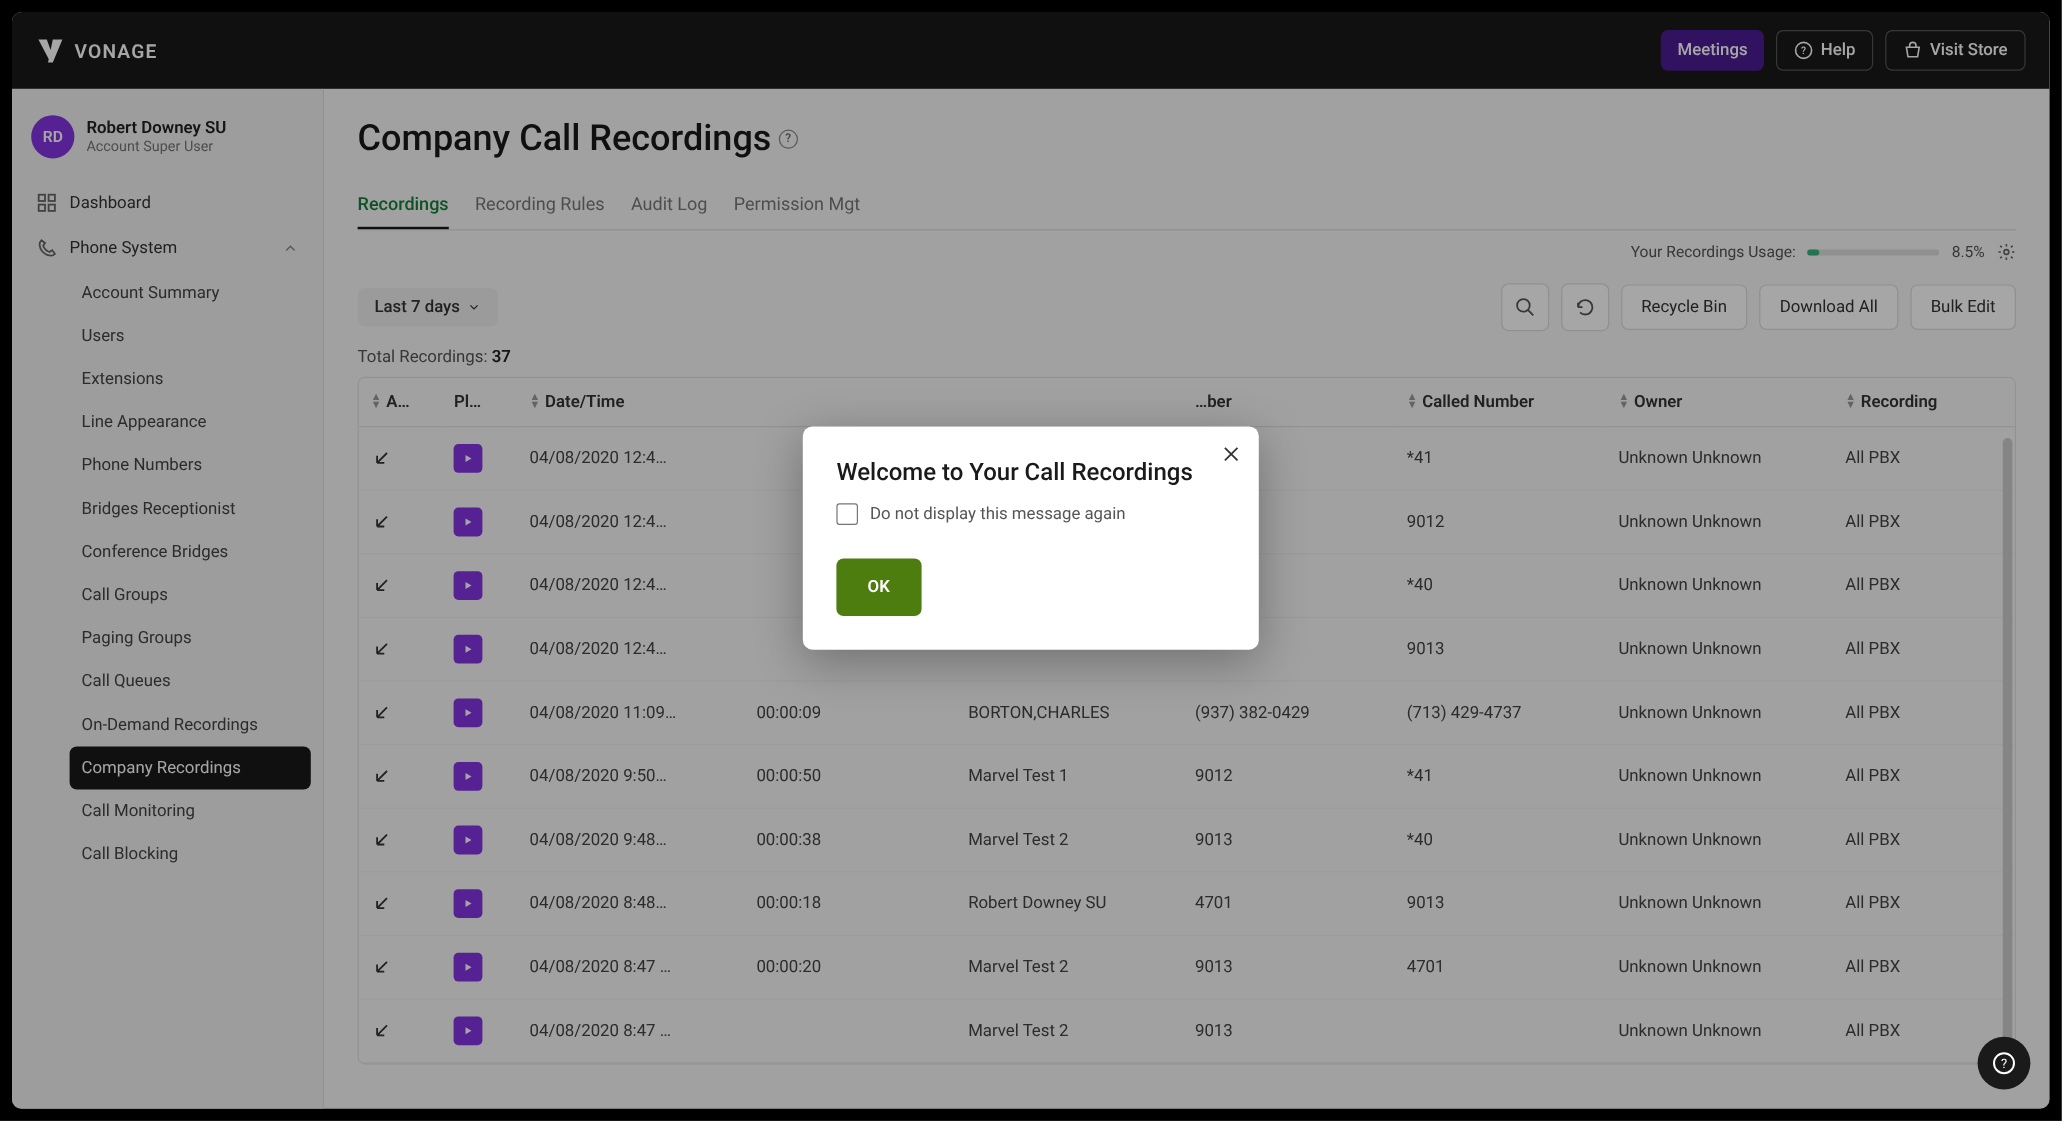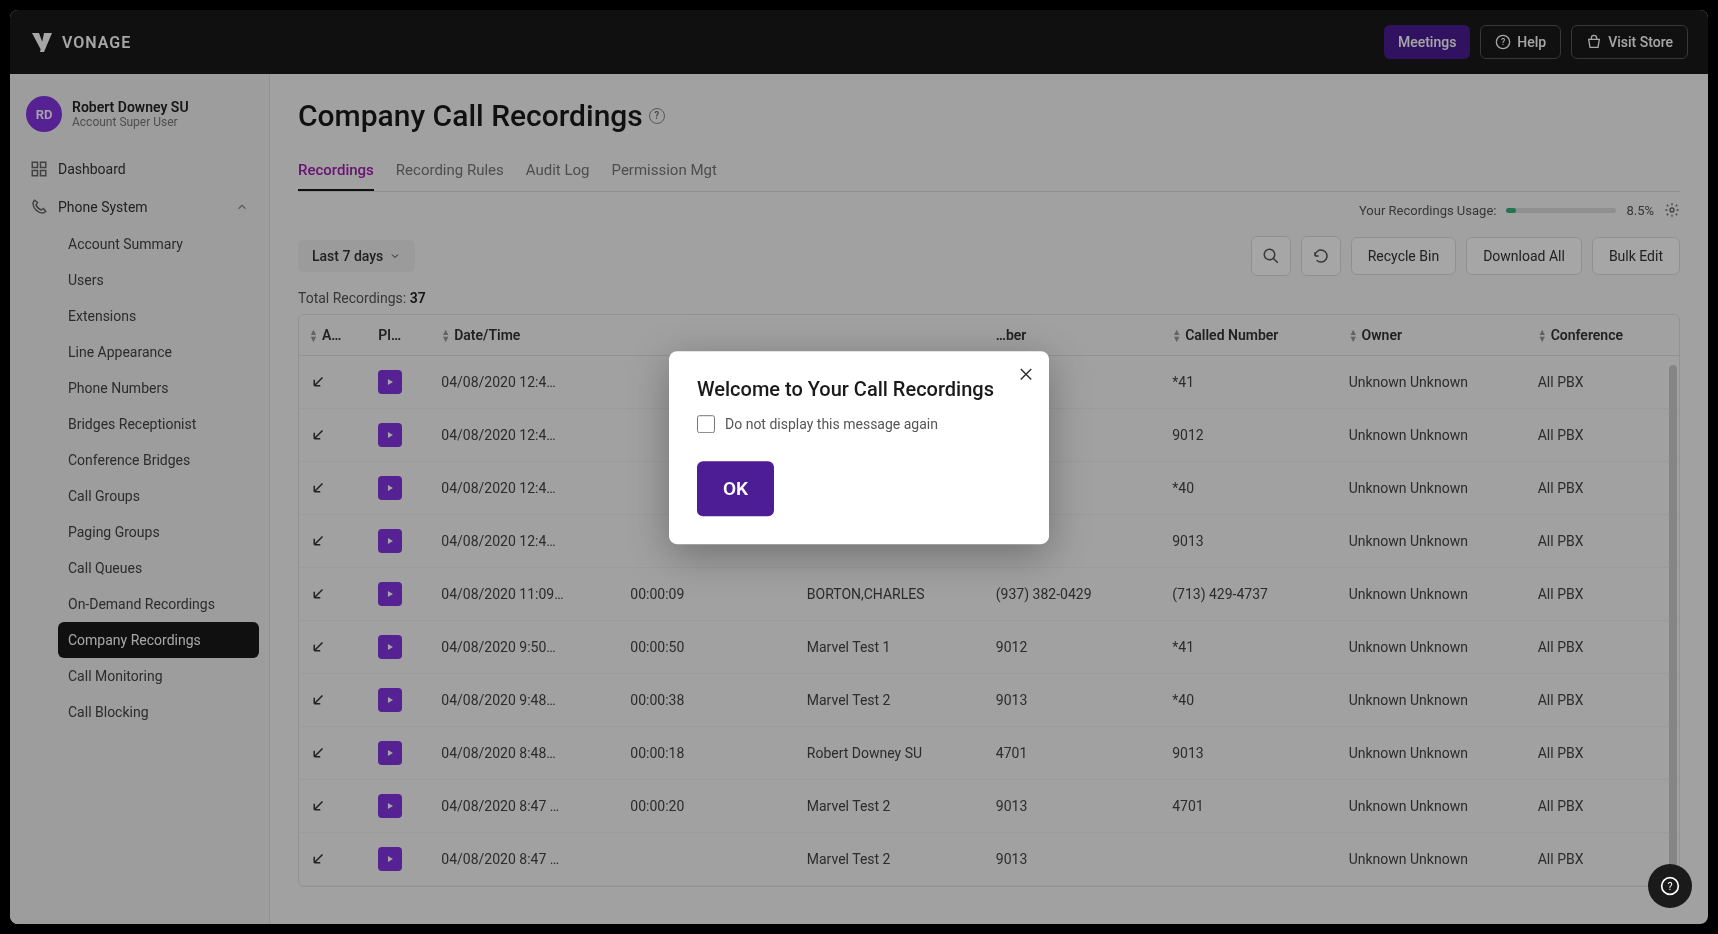--- a/index.html
+++ b/index.html
@@ -24,21 +24,21 @@
 .nav-item .icon { width: 18px; height: 18px; display: inline-flex; align-items: center; justify-content: center; color: #666; }
 .nav-item .chev { margin-left: auto; color: #888; }
 .nav-sub { padding-left: 38px; }
 .nav-sub .nav-item { padding: 10px 10px; font-size: 14px; color: #444; }
 .nav-sub .nav-item.active { background: #1a1a1a; color: #fff; border-radius: 6px; }
 .content { flex: 1; overflow-y: auto; padding: 24px 28px; position: relative; }
 .page-title { font-size: 30px; font-weight: 500; color: #1a1a1a; display: flex; align-items: center; gap: 6px; margin-bottom: 18px; }
 .help-circle { width: 16px; height: 16px; border: 1px solid #888; border-radius: 50%; display: inline-flex; align-items: center; justify-content: center; font-size: 10px; color: #666; }
 .tabs { display: flex; gap: 22px; border-bottom: 1px solid #ddd; margin-bottom: 8px; }
 .tab { padding: 10px 0; font-size: 15px; color: #777; cursor: pointer; border-bottom: 2px solid transparent; }
-.tab.active { color: #a21caf; font-weight: 500; border-bottom-color: #1a1a1a; }
+.tab.active { color: #15803d; font-weight: 500; border-bottom-color: #1a1a1a; }
 .usage-bar-row { display: flex; justify-content: flex-end; align-items: center; gap: 10px; font-size: 13px; color: #555; margin: 10px 0 18px; }
 .usage-track { width: 110px; height: 5px; background: #ddd; border-radius: 3px; position: relative; }
 .usage-fill { position: absolute; left: 0; top: 0; height: 100%; background: #36b37e; border-radius: 3px; }
 .gear { width: 16px; height: 16px; color: #666; }
 .toolbar { display: flex; align-items: center; margin-bottom: 14px; gap: 10px; }
 .btn-light { background: #eee; color: #333; }
 .toolbar-spacer { flex: 1; }
 .icon-btn { width: 40px; height: 40px; border: 1px solid #ddd; border-radius: 6px; background: #fff; display: inline-flex; align-items: center; justify-content: center; cursor: pointer; color: #555; }
 .btn-box { padding: 10px 16px; border: 1px solid #ddd; border-radius: 6px; background: #fff; font-size: 14px; color: #333; cursor: pointer; }
 .total-label { font-size: 14px; color: #555; margin-bottom: 8px; }
@@ -60,21 +60,21 @@
 .col-rec { width: 120px; }
 .table-scroll { position: absolute; right: 2px; top: 50px; bottom: 10px; width: 8px; background: #ccc; border-radius: 4px; }
 .dim-overlay { position: absolute; inset: 0; background: rgba(0,0,0,0.35); z-index: 50; }
 .modal { position: absolute; top: 50%; left: 50%; transform: translate(-50%, -60%); width: 380px; background: #fff; border-radius: 8px; padding: 26px 28px 28px; z-index: 60; box-shadow: 0 10px 40px rgba(0,0,0,0.3); }
 .modal-close { position: absolute; top: 14px; right: 14px; font-size: 20px; color: #333; cursor: pointer; background: none; border: none; }
 .modal-title { font-size: 20px; font-weight: 500; color: #1a1a1a; margin-bottom: 14px; }
 .modal-body { font-size: 14px; color: #444; line-height: 1.5; margin-bottom: 18px; }
 .modal-body .link { color: #8434e1; }
 .check-row { display: flex; align-items: center; gap: 10px; font-size: 14px; color: #555; margin-bottom: 28px; }
 .check-row input { width: 18px; height: 18px; }
-.btn-ok { background: #4c1d95; color: #fff; padding: 16px 26px; border-radius: 6px; font-size: 19px; font-weight: 600; border: none; cursor: pointer; }
+.btn-ok { background: #4d7c0f; color: #fff; padding: 16px 26px; border-radius: 6px; font-size: 14px; font-weight: 600; border: none; cursor: pointer; }
 .fab { position: absolute; bottom: 26px; right: 26px; width: 44px; height: 44px; border-radius: 50%; background: #1a1a1a; color: #fff; display: flex; align-items: center; justify-content: center; z-index: 70; cursor: pointer; }
 svg { display: block; }
 </style>
 </head>
 <body>
 
 <div class="app-frame">
   <div class="topbar">
     <div class="logo">
       <svg class="logo-mark" viewBox="0 0 24 24">
@@ -243,21 +243,21 @@
           <thead>
             <tr>
               <th class="col-arrow"><span class="sort">▲<br>▼</span><span>A…</span></th>
               <th class="col-play"><span>Pl…</span></th>
               <th class="col-datetime"><span class="sort">▲<br>▼</span><span>Date/Time</span></th>
               <th class="col-duration"></th>
               <th class="col-name"></th>
               <th class="col-caller"><span>…ber</span></th>
               <th class="col-called"><span class="sort">▲<br>▼</span><span>Called Number</span></th>
               <th class="col-owner"><span class="sort">▲<br>▼</span><span>Owner</span></th>
-              <th class="col-rec"><span class="sort">▲<br>▼</span><span>Conference</span></th>
+              <th class="col-rec"><span class="sort">▲<br>▼</span><span>Recording</span></th>
             </tr>
           </thead>
           <tbody id="table-body">
               <tr>
                 <td class="col-arrow"><span><svg width="18" height="18" viewBox="0 0 24 24">
                       <path d="M18 6 L7 17 M7 17 L7 9 M7 17 L15 17" fill="none" stroke="#333" stroke-width="2"></path>
                     </svg></span></td>
                 <td class="col-play"><span class="play-cell">
                     <svg width="10" height="10" viewBox="0 0 24 24">
                       <path d="M7 5 L19 12 L7 19 Z" fill="#fff"></path>

